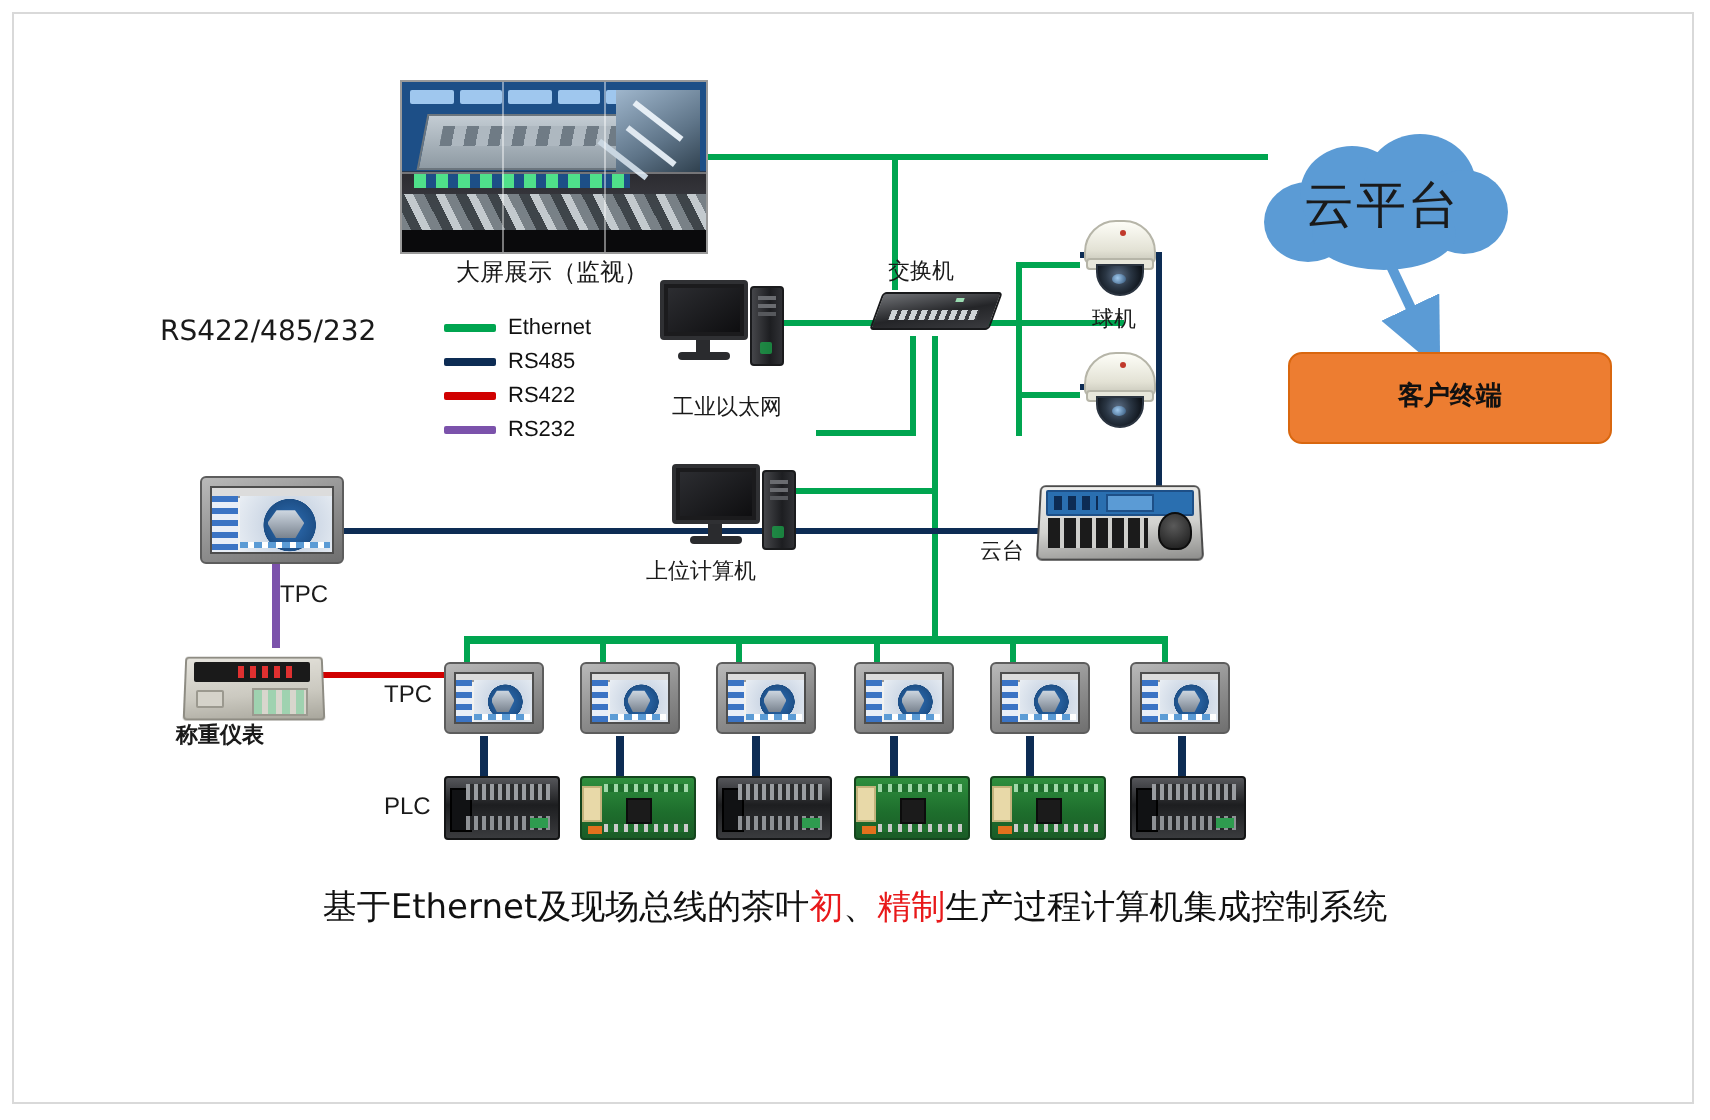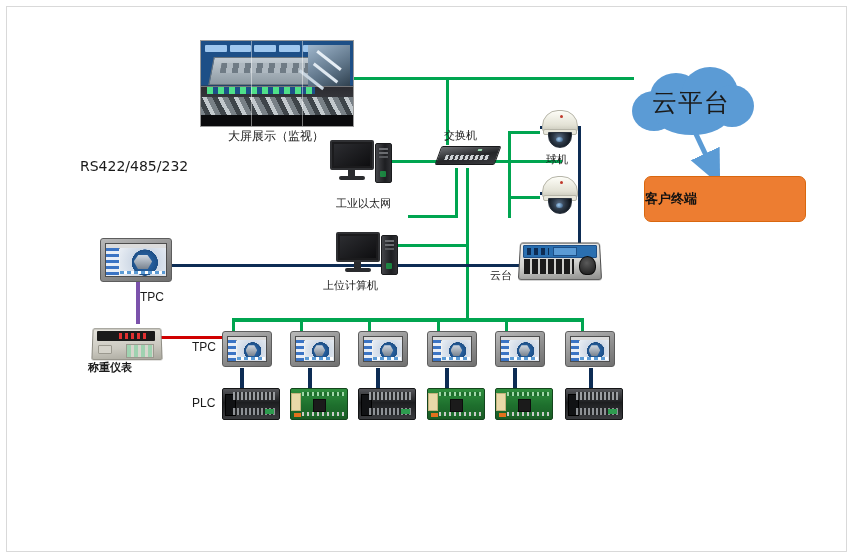--- a/index.html
+++ b/index.html
@@ -151,21 +151,21 @@
   
   .cloud{position:absolute;left:626px;top:65px;width:130px;height:74px;}
   .cloud .c{position:absolute;background:#5b9bd5;border-radius:50%;}
   .cloud .txt{position:absolute;left:0;top:0;width:130px;height:74px;display:flex;
       align-items:center;justify-content:center;font-size:25px;color:#1a1a1a;z-index:3;
       font-family:"DejaVu Sans","Liberation Sans",sans-serif;letter-spacing:1px;}
 
   
   .client{position:absolute;left:644px;top:176px;width:160px;height:44px;background:#ed7d31;
       border:1px solid #d9670f;border-radius:7px;display:flex;flex-direction:column;
-      align-items:flex-start;justify-content:center;color:#111;font-weight:bold;line-height:1.25;
+      align-items:center;justify-content:center;color:#111;font-weight:bold;line-height:1.25;
       font-family:"DejaVu Sans","Liberation Sans",sans-serif;font-size:13px;}
 
   
   .caption{position:absolute;left:0;top:442px;width:855px;text-align:center;font-size:17px;
       color:#111;font-family:"DejaVu Sans","Liberation Sans",sans-serif;}
   .caption .red{color:#e8191a;}
 
   
   .legend{position:absolute;left:222px;top:155px;}
   .legend .row{position:relative;height:17px;display:flex;align-items:center;}
@@ -234,20 +234,38 @@
     <div class="bottomjunk"></div>
     <div class="blackbar"></div>
     <div class="seamv" style="left:50px;"></div>
     <div class="seamv" style="left:101px;"></div>
     <div class="seamh" style="top:45px;"></div>
   </div>
   <div class="lbl lbl-cn" style="left:228px;top:128px;font-size:12px;">大屏展示（监视）</div>
 
   <div class="lbl lbl-cn" style="left:80px;top:158px;font-size:14px;">RS422/485/232</div>
 
+  <div class="legend">
+    <div class="row">
+      <span class="sw eth"></span>
+      <span class="tx">Ethernet</span>
+    </div>
+    <div class="row">
+      <span class="sw rs485"></span>
+      <span class="tx">RS485</span>
+    </div>
+    <div class="row">
+      <span class="sw rs422"></span>
+      <span class="tx">RS422</span>
+    </div>
+    <div class="row">
+      <span class="sw rs232"></span>
+      <span class="tx">RS232</span>
+    </div>
+  </div>
 
   <div class="pc" style="left:330px;top:140px;">
     <div class="mon"></div>
       <div class="neck"></div>
       <div class="base"></div>
       <div class="twr"></div>
   </div>
   <div class="lbl lbl-cn" style="left:336px;top:196px;">工业以太网</div>
 
   <div class="sw">
@@ -414,13 +432,16 @@
       <div class="row2"></div>
       <div class="orange"></div>
     </div>
   <div class="plc dark" style="left:565px;top:388px;">
     <div class="cpu"></div>
       <div class="stripe"></div>
       <div class="stripe2"></div>
       <div class="grn"></div>
     </div>
 
+  <div class="caption">
+    <span>基于Ethernet及现场总线的茶叶</span><span class="red">初</span><span>、</span><span class="red">精制</span><span>生产过程计算机集成控制系统</span>
+  </div>
 </div>
 
 </body></html>

